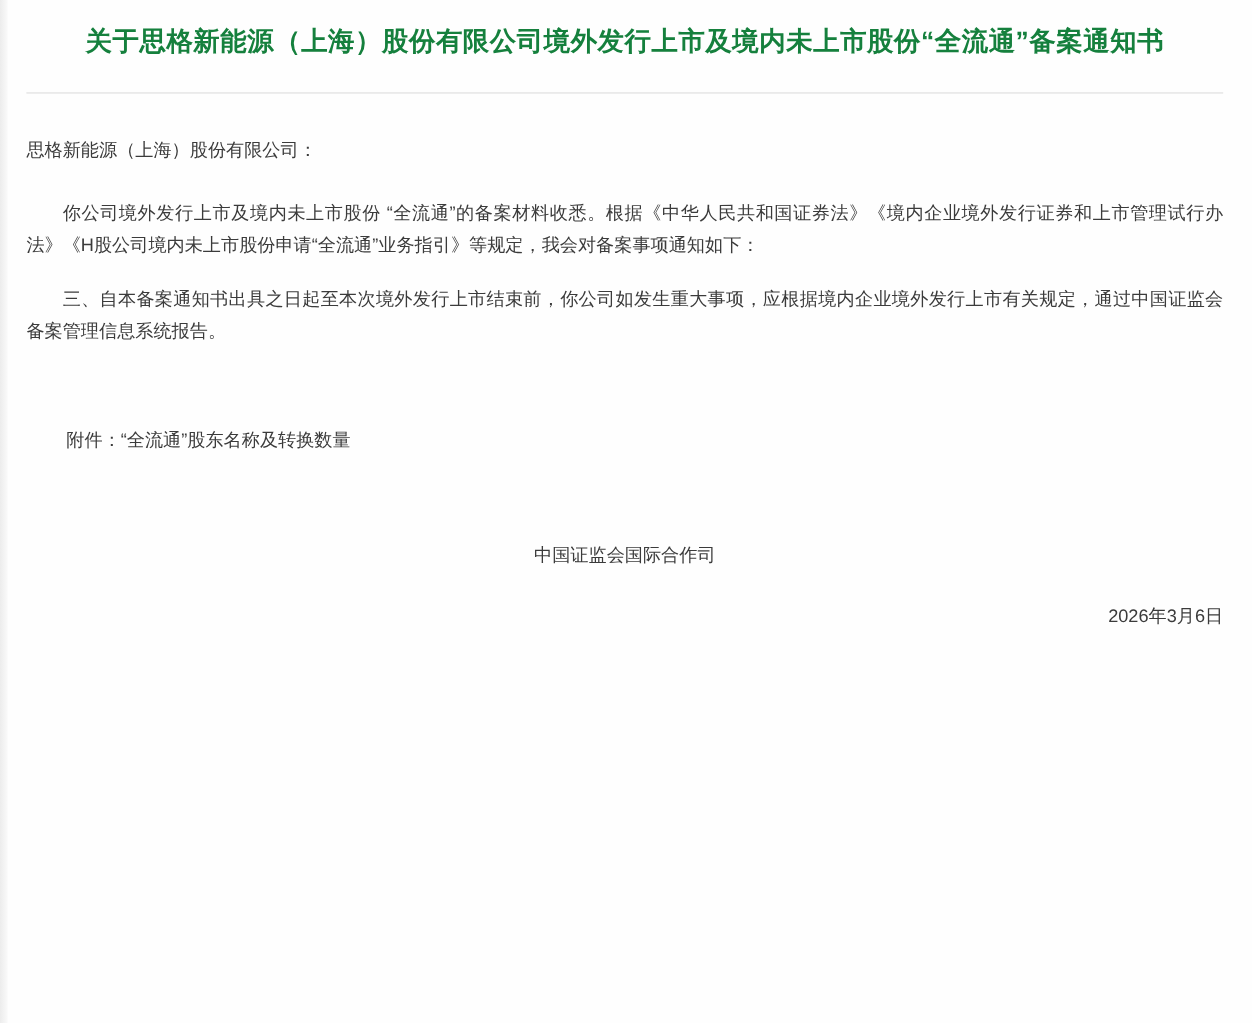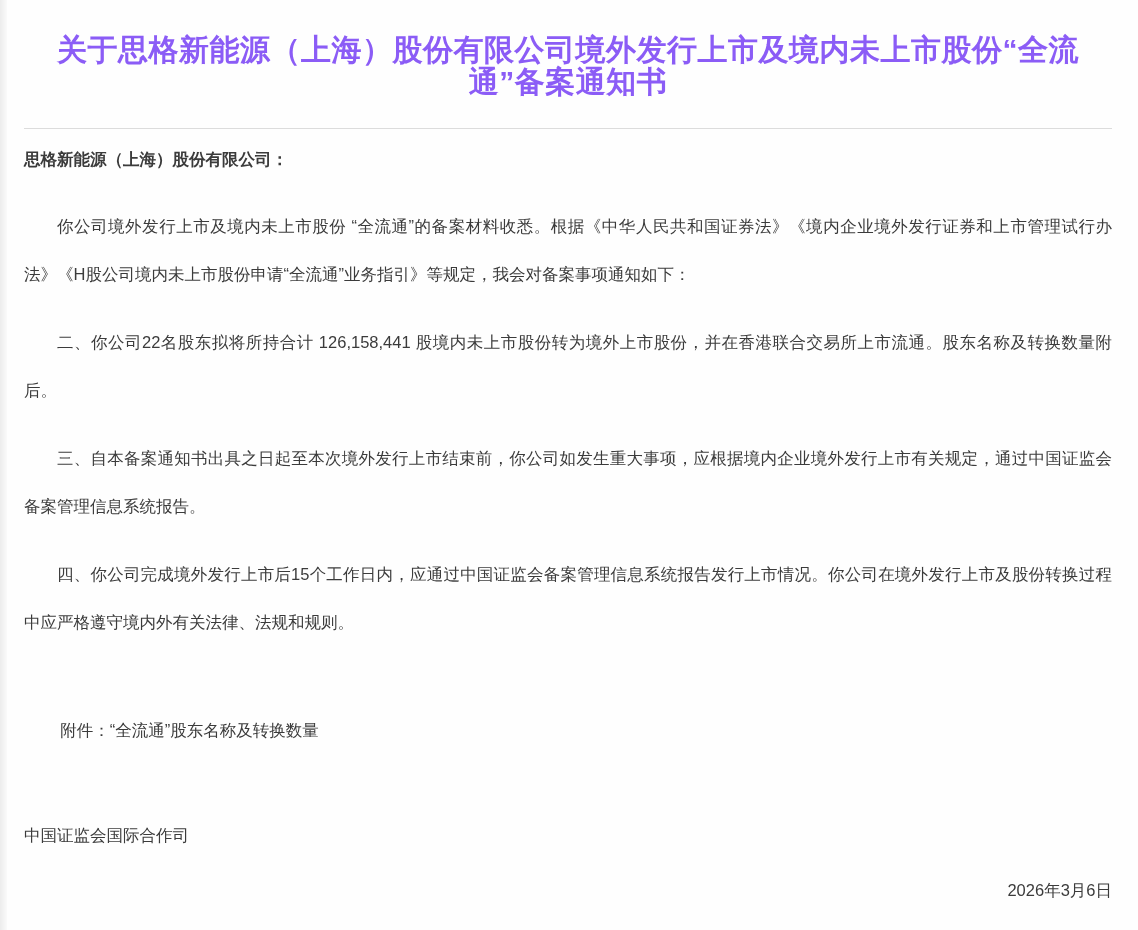--- a/index.html
+++ b/index.html
@@ -22,57 +22,56 @@
   }
   .doc {
     box-sizing: border-box;
     width: 1138px;
     height: 930px;
     padding: 22px 26px 0 24px;
     color: #3b3b3b;
     font-size: 16.5px;
   }
   .doc-title {
-    margin: 12px;
+    margin: 0;
     text-align: center;
-    font-size: 30px;
+    font-size: 24px;
     line-height: 32px;
     font-weight: 700;
-    color: #8b5cf6;
+    color: #15803d;
     letter-spacing: 0.5px;
   }
   .divider {
     border: none;
     border-top: 1px solid #dcdcdc;
     margin: 30px 0 0 0;
   }
   .recipient {
-    margin: 14px 0 0 0;
+    margin: 36px 0 0 0;
     line-height: 33px;
     text-indent: 0;
-    font-weight: bold;
   }
   .body-p {
     margin: 20px 0 0 0;
-    line-height: 48px;
+    line-height: 29px;
     text-indent: 2em;
     text-align: justify;
   }
   .body-p.first {
     margin-top: 26px;
   }
   .attachment {
     margin: 68px 0 12px 0;
     line-height: 33px;
     text-indent: 2.2em;
   }
   .signature {
     margin: 72px 0 0 0;
     line-height: 33px;
-    text-align: left;
+    text-align: center;
   }
   .date {
     margin: 22px 0 0 0;
     line-height: 33px;
     text-align: right;
   }
 </style>
 </head>
 <body>
 
@@ -82,25 +81,23 @@
 
   <h1 class="doc-title">关于思格新能源（上海）股份有限公司境外发行上市及境内未上市股份“全流通”备案通知书</h1>
 
   <hr class="divider">
 
   <p class="recipient">思格新能源（上海）股份有限公司：</p>
 
   <p class="body-p first">你公司境外发行上市及境内未上市股份 “全流通”的备案材料收悉。根据《中华人民共和国证券法》《境内企业境外发行证券和上市管理试行办法》《H股公司境内未上市股份申请“全流通”业务指引》等规定，我会对备案事项通知如下：</p>
 
 
-  <p class="body-p">二、你公司22名股东拟将所持合计 126,158,441 股境内未上市股份转为境外上市股份，并在香港联合交易所上市流通。股东名称及转换数量附后。</p>
 
   <p class="body-p">三、自本备案通知书出具之日起至本次境外发行上市结束前，你公司如发生重大事项，应根据境内企业境外发行上市有关规定，通过中国证监会备案管理信息系统报告。</p>
 
-  <p class="body-p">四、你公司完成境外发行上市后15个工作日内，应通过中国证监会备案管理信息系统报告发行上市情况。你公司在境外发行上市及股份转换过程中应严格遵守境内外有关法律、法规和规则。</p>
 
 
 
   <p class="attachment">附件：“全流通”股东名称及转换数量</p>
 
   <p class="signature">中国证监会国际合作司</p>
 
   <p class="date">2026年3月6日</p>
 
 </div>

